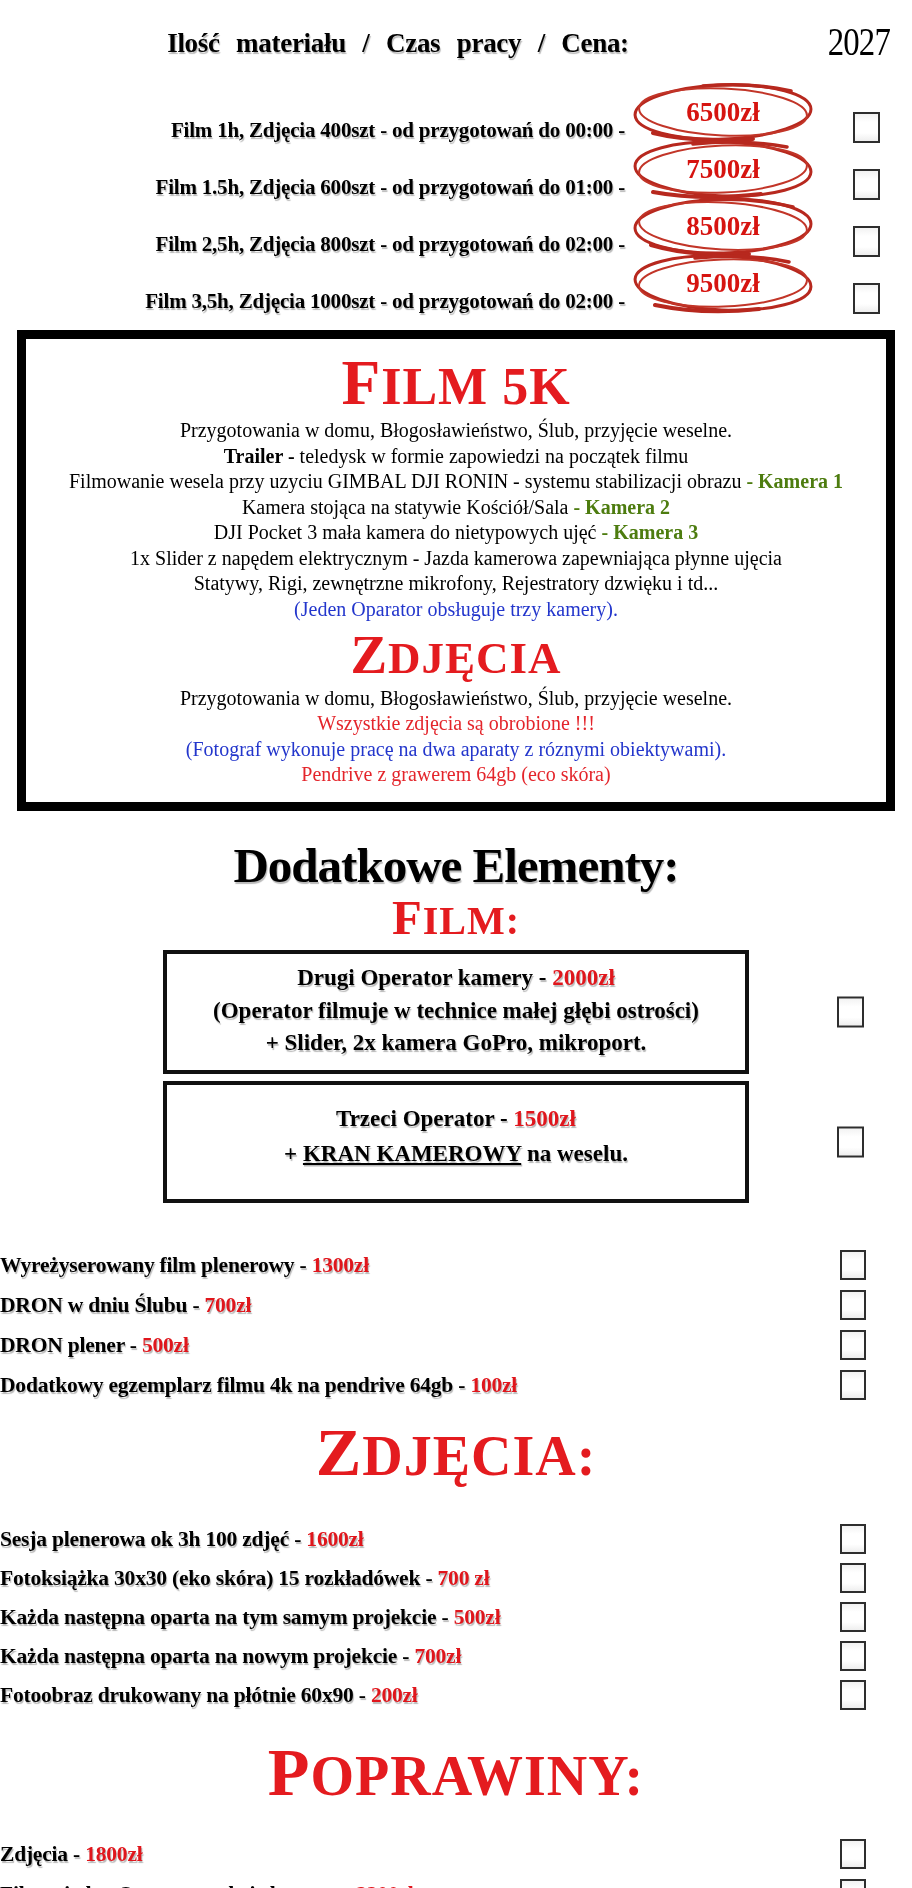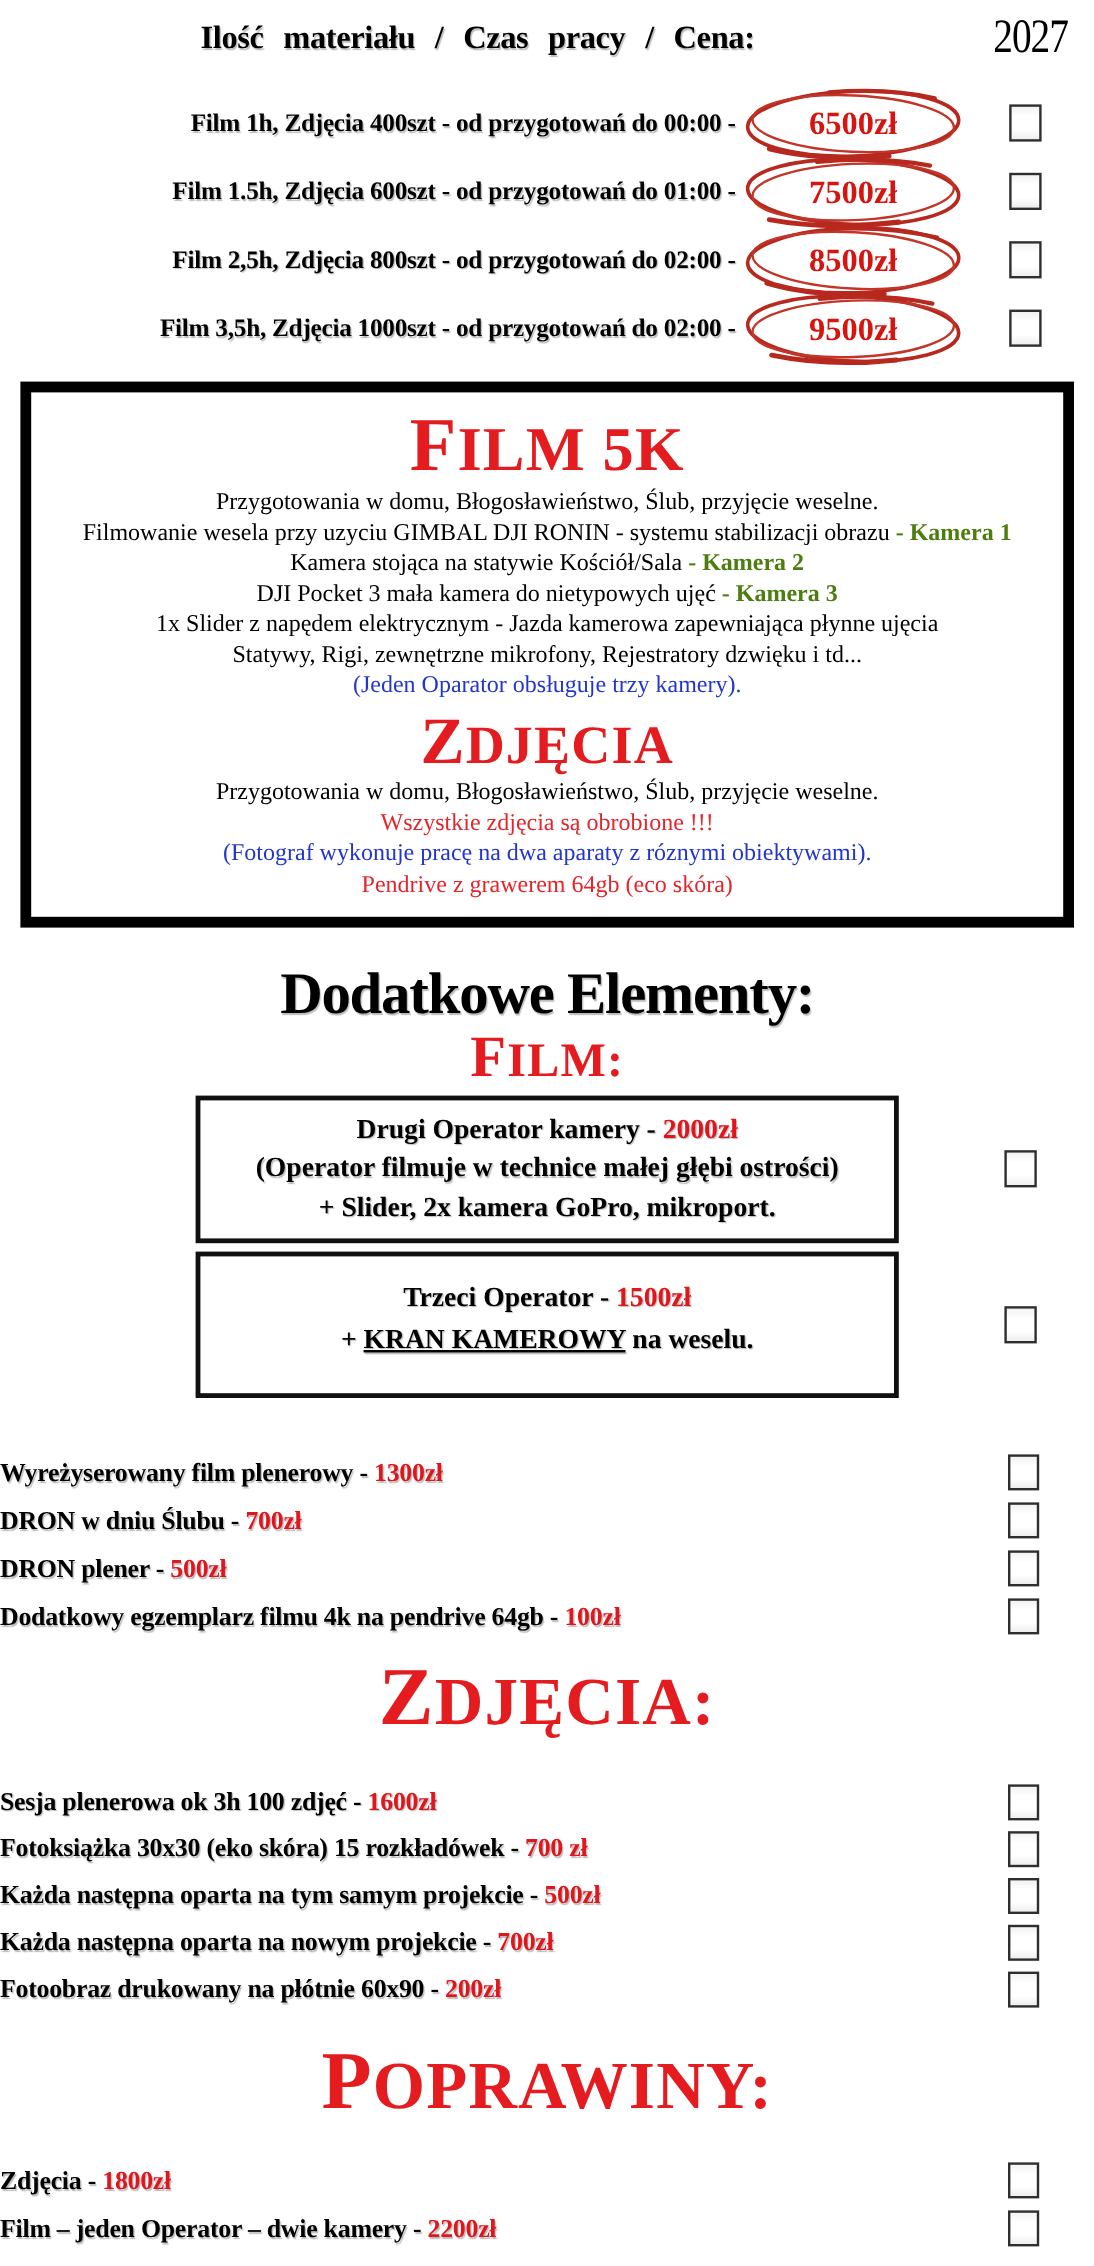--- a/index.html
+++ b/index.html
@@ -8,34 +8,34 @@
     width:912px;height:1888px;
     margin:0 auto;
     background:#fff;
     font-family:"Liberation Serif","DejaVu Serif",serif;
     color:#000;
     overflow:hidden;
   }
   .shadowed{text-shadow:1px 1.5px 1px rgba(0,0,0,0.28);}
 
   
-  .header{position:relative;padding-top:16px;height:52px;}
+  .header{position:relative;padding-top:16px;height:52px;margin-top:12px;}
   .header-title{
     width:740px;margin-left:28px;text-align:center;
     font-weight:bold;font-size:27px;word-spacing:10px;letter-spacing:-0.3px;
   }
   .year{
     position:absolute;top:6px;right:22px;
     font-size:40px;letter-spacing:-1px;
     transform:scaleX(0.82);transform-origin:right top;
   }
 
   
   .pkg-rows{margin-top:6px;}
-  .pkg-row{display:flex;align-items:center;height:57px;padding-right:44px;}
+  .pkg-row{display:flex;align-items:flex-end;height:57px;padding-right:32px;}
   .pkg-label{flex:1;text-align:right;font-weight:bold;font-size:21px;letter-spacing:-0.2px;}
   .price-circle{position:relative;flex:none;width:184px;height:62px;margin-left:6px;}
   .price-circle svg{position:absolute;inset:0;width:100%;height:100%;}
   .price-text{
     position:absolute;inset:0;text-align:center;line-height:62px;
     font-weight:bold;font-size:27px;color:#d61410;
   }
   .checkbox{
     flex:none;display:inline-block;width:23px;height:27px;
     border:2.5px solid #2e2e2e;background:linear-gradient(#f2f2f2,#fff 30%,#fff 70%,#eee);
@@ -159,20 +159,21 @@
         <span class="price-text">9500zł</span>
       </span>
       <span class="checkbox"></span>
     </div>
 
   </div>
 
   <div class="big-box">
     <div class="sc-heading box-title-1">FILM 5K</div>
     <div class="box-line">Przygotowania w domu, Błogosławieństwo, Ślub, przyjęcie weselne.</div>
+    <div class="box-line"><b>Trailer - </b><span>teledysk w formie zapowiedzi na początek filmu</span></div>
     <div class="box-line"><span>Filmowanie wesela przy uzyciu GIMBAL DJI RONIN - systemu stabilizacji obrazu </span><span class="blue-b">- Kamera 1</span></div>
     <div class="box-line"><span>Kamera stojąca na statywie Kościół/Sala </span><span class="blue-b">- Kamera 2</span></div>
     <div class="box-line"><span>DJI Pocket 3 mała kamera do nietypowych ujęć </span><span class="blue-b">- Kamera 3</span></div>
     <div class="box-line">1x Slider z napędem elektrycznym - Jazda kamerowa zapewniająca płynne ujęcia</div>
     <div class="box-line">Statywy, Rigi, zewnętrzne mikrofony, Rejestratory dzwięku i td...</div>
     <div class="box-line blue">(Jeden Oparator obsługuje trzy kamery).</div>
 
     <div class="sc-heading box-title-2">ZDJĘCIA</div>
     <div class="box-line">Przygotowania w domu, Błogosławieństwo, Ślub, przyjęcie weselne.</div>
     <div class="box-line red-line">Wszystkie zdjęcia są obrobione !!!</div>

